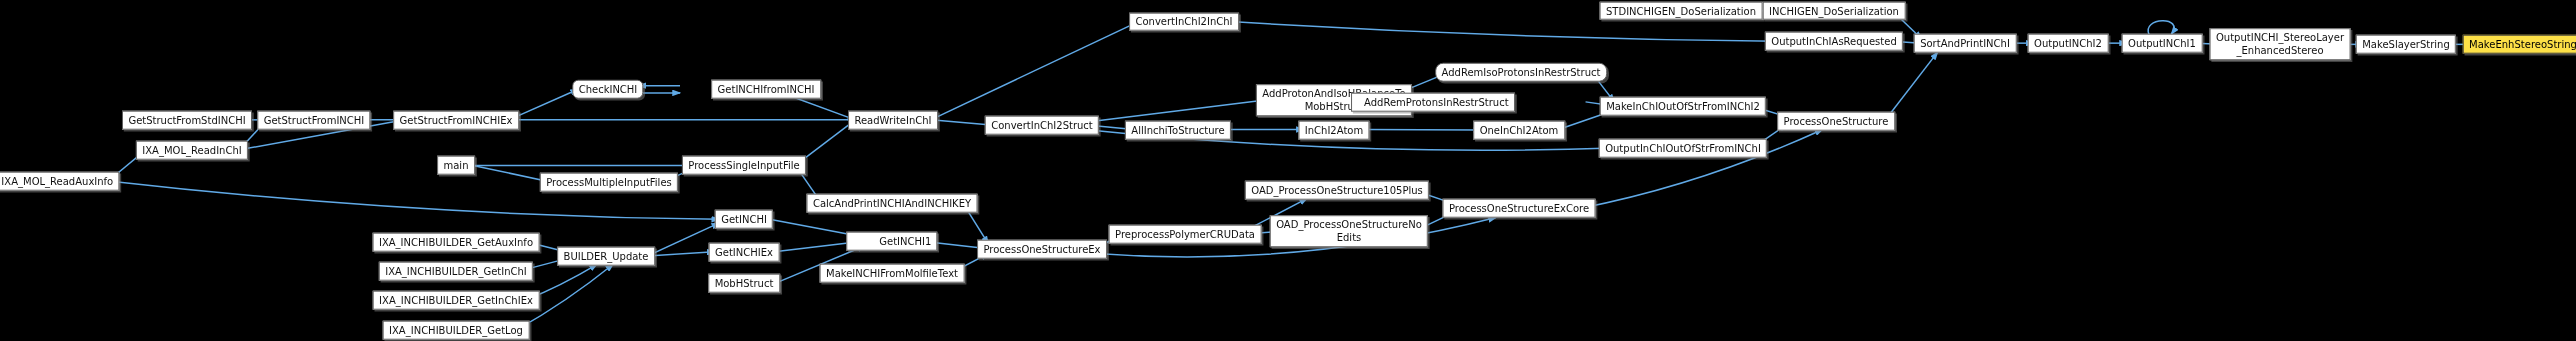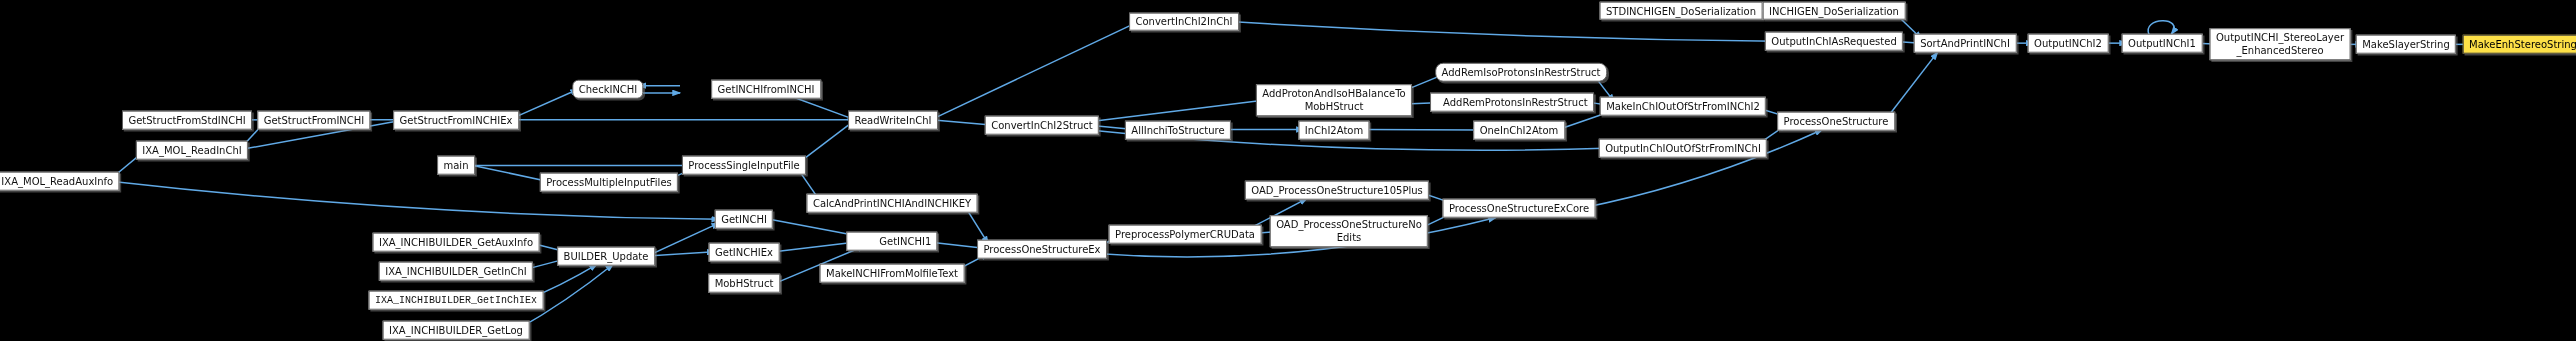--- a/index.html
+++ b/index.html
@@ -98,39 +98,39 @@
       <div class="node" style="left: 609px; top: 182px;"><span>ProcessMultipleInputFiles</span></div>
       <div class="node" style="left: 744px; top: 165px;"><span>ProcessSingleInputFile</span></div>
       <div class="node" style="left: 892px; top: 203px;"><span>CalcAndPrintINCHIAndINCHIKEY</span></div>
       <div class="node" style="left: 893px; top: 120px;"><span>ReadWriteInChI</span></div>
       <div class="node" style="left: 1184px; top: 21.6px;"><span>ConvertInChI2InChI</span></div>
       <div class="node" style="left: 1042px; top: 125px;"><span>ConvertInChI2Struct</span></div>
       <div class="node" style="left: 1178px; top: 130px;"><span>AllInchiToStructure</span></div>
       <div class="node" style="left: 1334px; top: 100px;"><span>AddProtonAndIsoHBalanceTo
 MobHStruct</span></div>
       <div class="node" style="left: 1521px; top: 72px; border-radius: 8px;"><span>AddRemIsoProtonsInRestrStruct</span></div>
-      <div class="node" style="left: 1512px; top: 102px; padding-left: 12px;"><span>AddRemProtonsInRestrStruct</span></div>
+      <div class="node" style="left: 1433px; top: 102px; padding-left: 12px;"><span>AddRemProtonsInRestrStruct</span></div>
       <div class="node" style="left: 1334px; top: 130px;"><span>InChI2Atom</span></div>
       <div class="node" style="left: 1519px; top: 130px;"><span>OneInChI2Atom</span></div>
       <div class="node" style="left: 1683px; top: 106px;"><span>MakeInChIOutOfStrFromINChI2</span></div>
       <div class="node" style="left: 1683px; top: 148px;"><span>OutputInChIOutOfStrFromINChI</span></div>
       <div class="node" style="left: 1836px; top: 121px;"><span>ProcessOneStructure</span></div>
       <div class="node" style="left: 1681px; top: 10.8px;"><span>STDINCHIGEN_DoSerialization</span></div>
       <div class="node" style="left: 1834px; top: 10.8px;"><span>INCHIGEN_DoSerialization</span></div>
       <div class="node" style="left: 1834px; top: 41px;"><span>OutputInChIAsRequested</span></div>
       <div class="node" style="left: 1965px; top: 43px;"><span>SortAndPrintINChI</span></div>
       <div class="node" style="left: 2068px; top: 43px;"><span>OutputINChI2</span></div>
       <div class="node" style="left: 2162px; top: 43px;"><span>OutputINChI1</span></div>
       <div class="node" style="left: 2280px; top: 44px;"><span>OutputINCHI_StereoLayer
 _EnhancedStereo</span></div>
       <div class="node" style="left: 2406px; top: 44px;"><span>MakeSlayerString</span></div>
       <div class="node hl" style="left: 2523px; top: 44px;"><span>MakeEnhStereoString</span></div>
       <div class="node" style="left: 456px; top: 242px;"><span>IXA_INCHIBUILDER_GetAuxInfo</span></div>
       <div class="node" style="left: 456px; top: 271px;"><span>IXA_INCHIBUILDER_GetInChI</span></div>
-      <div class="node" style="left: 456px; top: 300px; font-family: Liberation Mono, monospace;"><span>IXA_INCHIBUILDER_GetInChIEx</span></div>
+      <div class="node" style="left: 456px; top: 300px;"><span>IXA_INCHIBUILDER_GetInChIEx</span></div>
       <div class="node" style="left: 456px; top: 330px;"><span>IXA_INCHIBUILDER_GetLog</span></div>
       <div class="node" style="left: 606px; top: 256px; text-align: right;"><span>BUILDER_Update</span></div>
       <div class="node" style="left: 744px; top: 219px;"><span>GetINCHI</span></div>
       <div class="node" style="left: 744px; top: 252px;"><span>GetINCHIEx</span></div>
       <div class="node" style="left: 744px; top: 283px;"><span>MobHStruct</span></div>
       <div class="node" style="left: 892px; top: 241px; padding-left: 32px;"><span>GetINCHI1</span></div>
       <div class="node" style="left: 892px; top: 273px;"><span>MakeINCHIFromMolfileText</span></div>
       <div class="node" style="left: 1042px; top: 249px;"><span>ProcessOneStructureEx</span></div>
       <div class="node" style="left: 1185px; top: 234px;"><span>PreprocessPolymerCRUData</span></div>
       <div class="node" style="left: 1337px; top: 190px;"><span>OAD_ProcessOneStructure105Plus</span></div>

